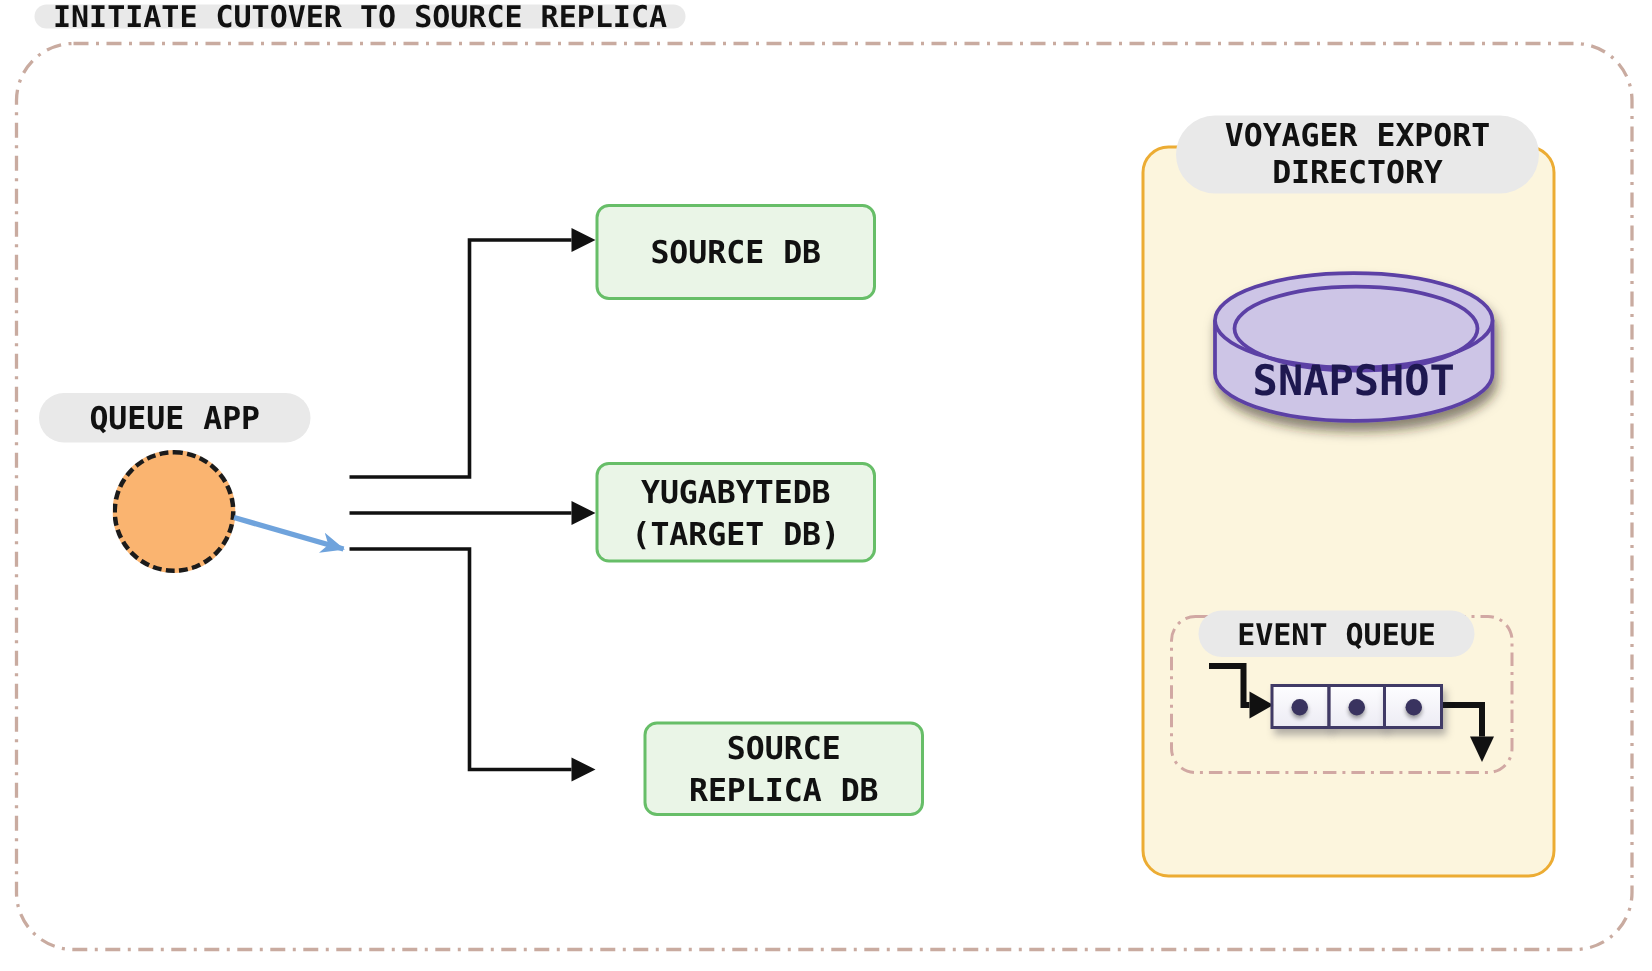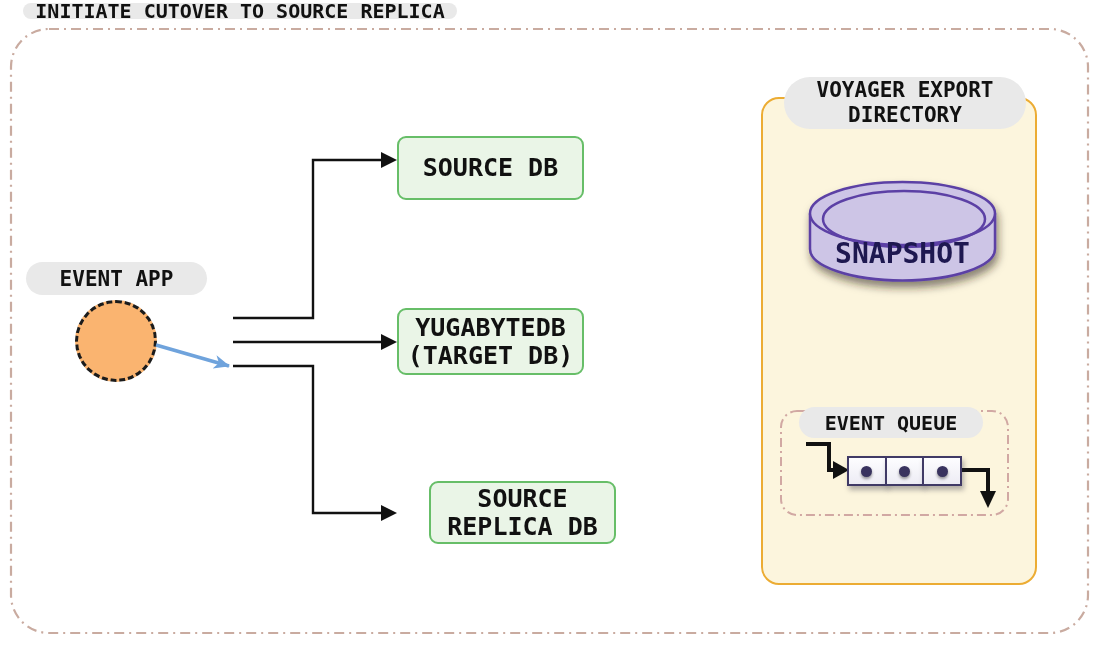--- a/index.html
+++ b/index.html
@@ -27,21 +27,21 @@
   
   .user-circle{
     position:absolute;left:75px;top:300px;width:82px;height:82px;z-index:1;
     background:var(--user_app_fill);border:3px dashed #1b1b1b;border-radius:50%;box-sizing:border-box;
   }
   
   .db-box{
     position:absolute;left:397px;width:187px;z-index:3;box-sizing:border-box;
     background:var(--db_box_fill);border:2px solid var(--db_box_border);border-radius:9px;
     display:flex;flex-direction:column;align-items:center;justify-content:center;
-    font-size:25px;line-height:28px;text-align:center;
+    font-size:21px;line-height:28px;text-align:center;
   }
   #db-source{top:136px;height:64px;}
   #db-target{top:308px;height:67px;}
   #db-replica{top:481px;height:63px;margin-left:32px;}
   
   .outer-dash{fill:none;stroke:var(--outer_border);stroke-width:2.2;stroke-dasharray:10 5 2 5;}
   .eq-dash{fill:none;stroke:var(--queue_border);stroke-width:2;stroke-dasharray:9 4 2 4;}
   .connector{fill:none;stroke:var(--connector);stroke-width:2.4;}
   .arrowhead{fill:var(--connector);stroke:none;}
   .cutover{fill:none;stroke:var(--cutover_arrow);stroke-width:3.6;}
@@ -115,21 +115,21 @@
       <polyline class="q-arrow" points="960,470 988,470 988,491"></polyline>
       <polygon class="arrowhead" points="980,491 996,491 988,508"></polygon>
     </g>
   </svg>
 
   <div class="badge" id="title-badge">
     <div>INITIATE CUTOVER TO SOURCE REPLICA</div>
   </div>
 
   <div class="badge" id="user-app-badge">
-    <div>EVENT APP</div>
+    <div>QUEUE APP</div>
   </div>
   <div class="user-circle"></div>
 
   <div class="db-box" id="db-source">
     <div>SOURCE DB</div>
   </div>
   <div class="db-box" id="db-target">
     <div>YUGABYTEDB</div>
     <div>(TARGET DB)</div>
   </div>

